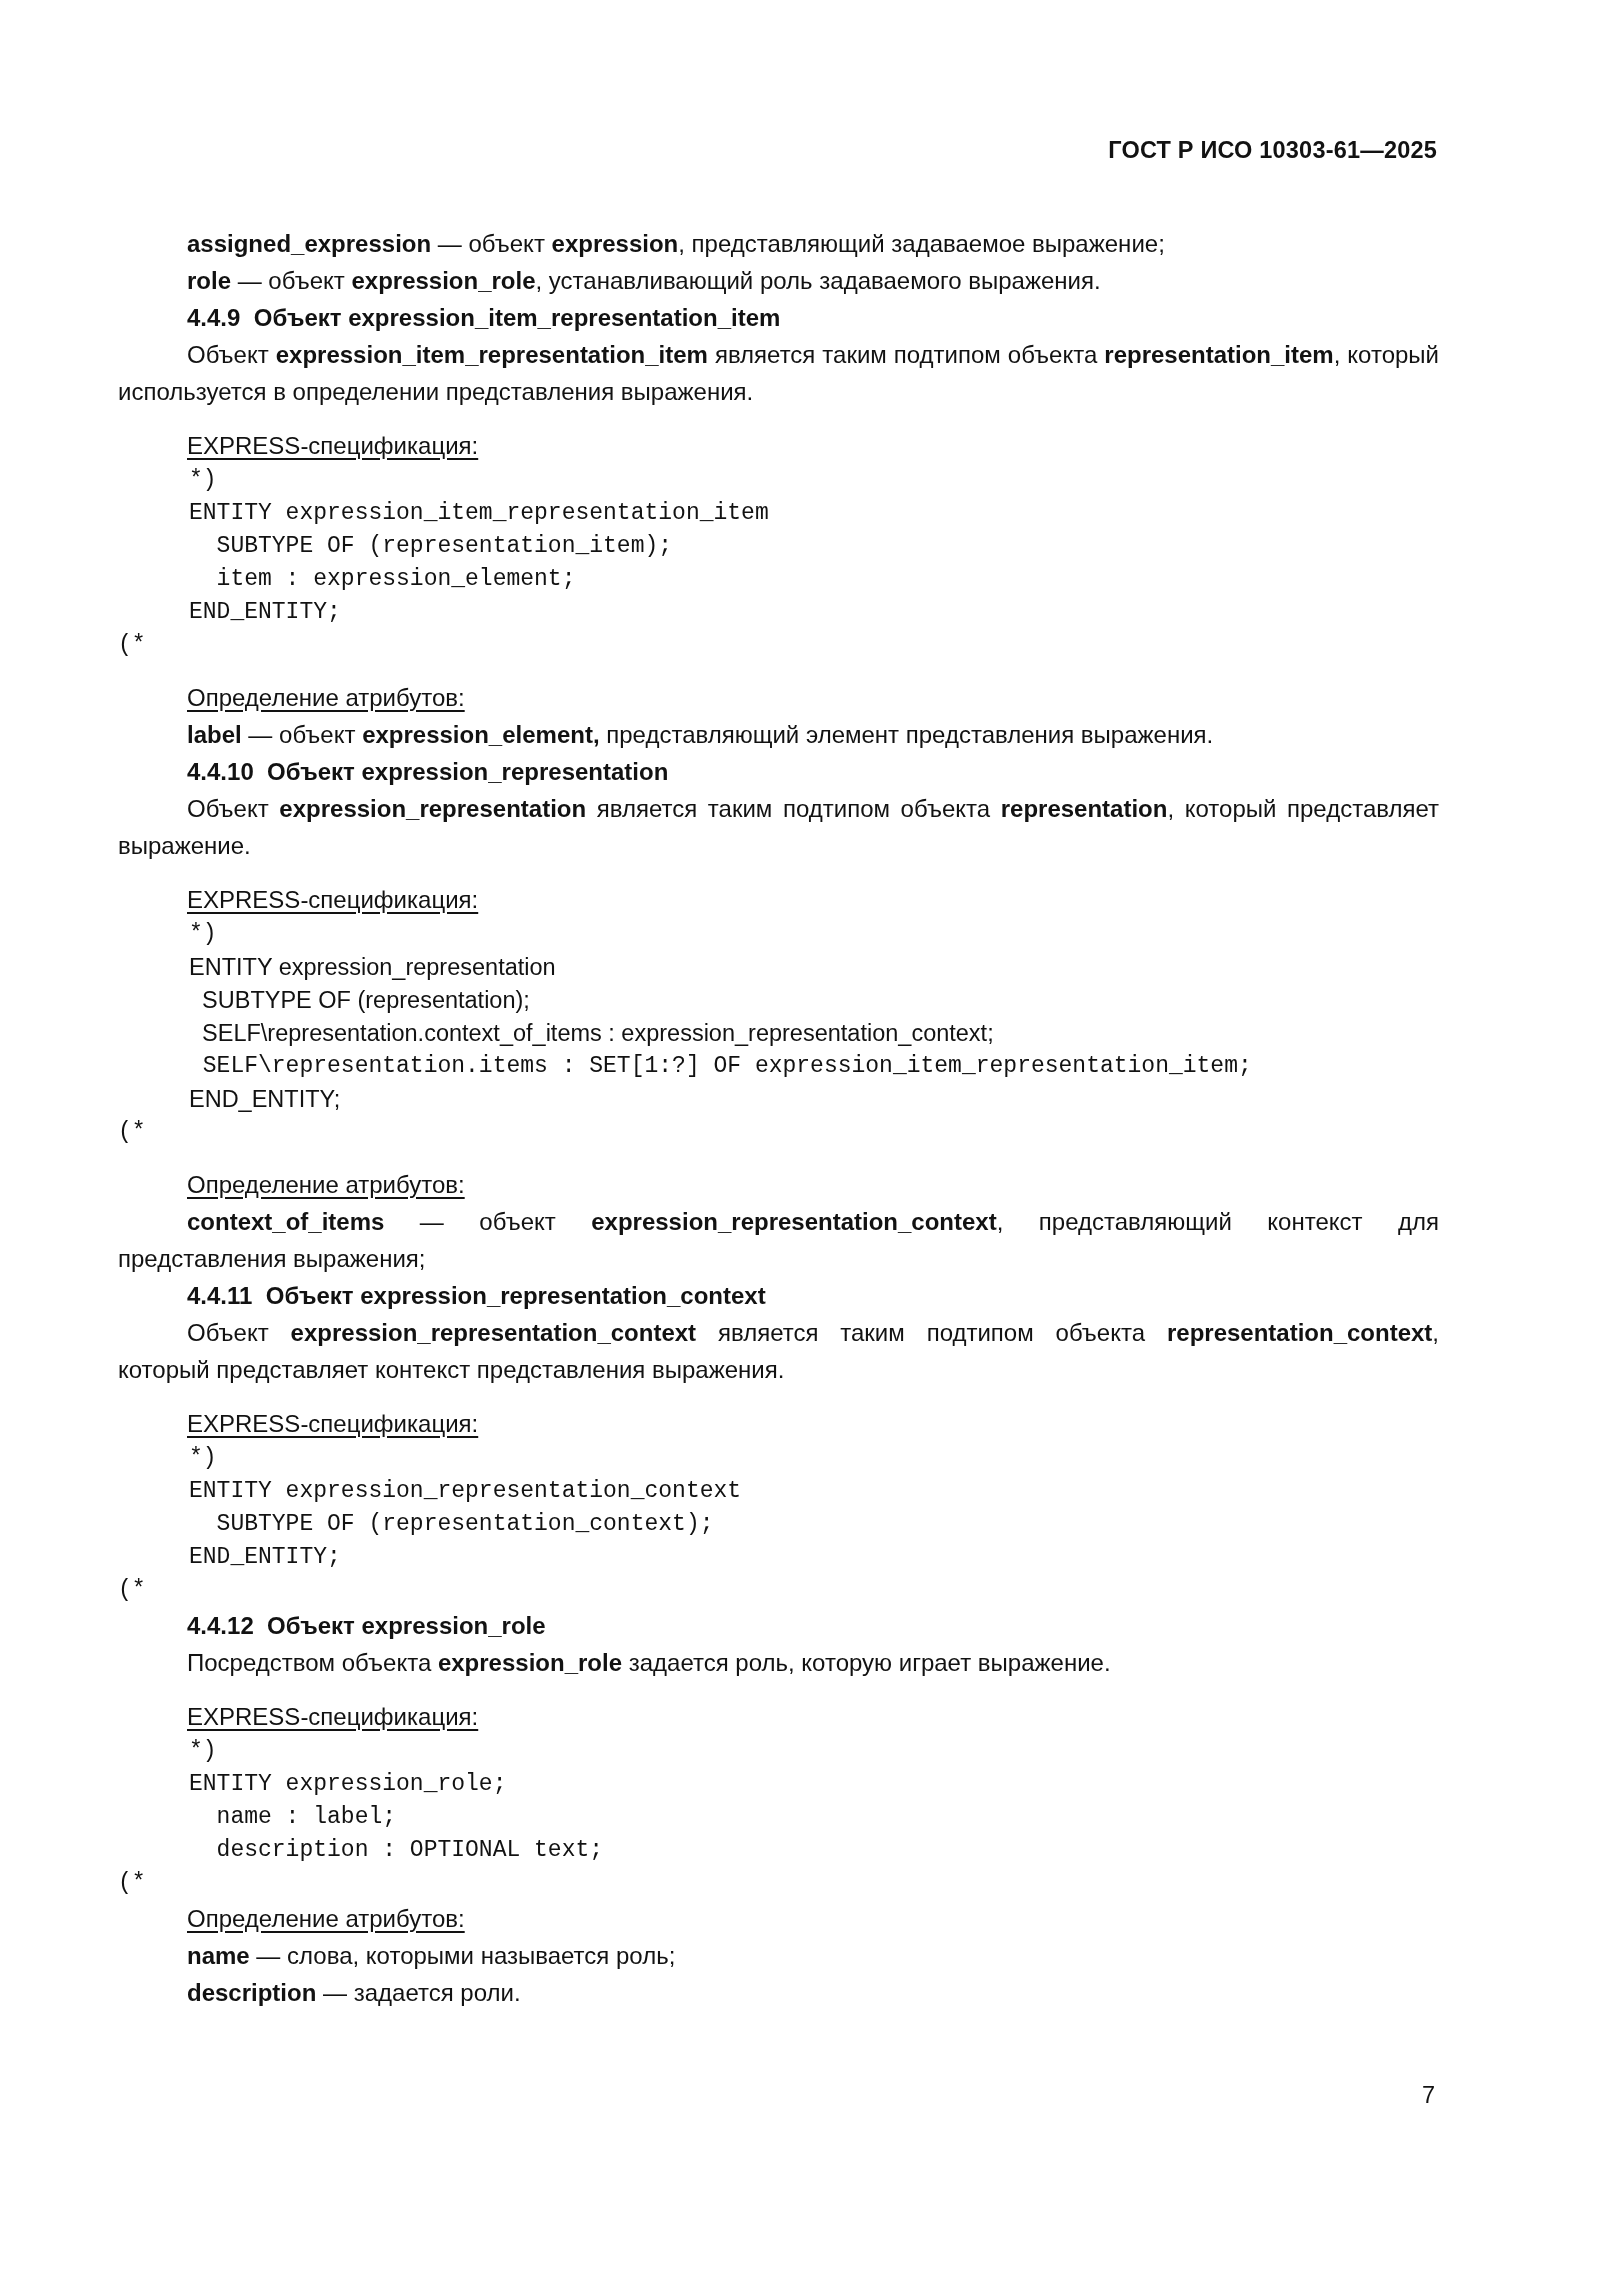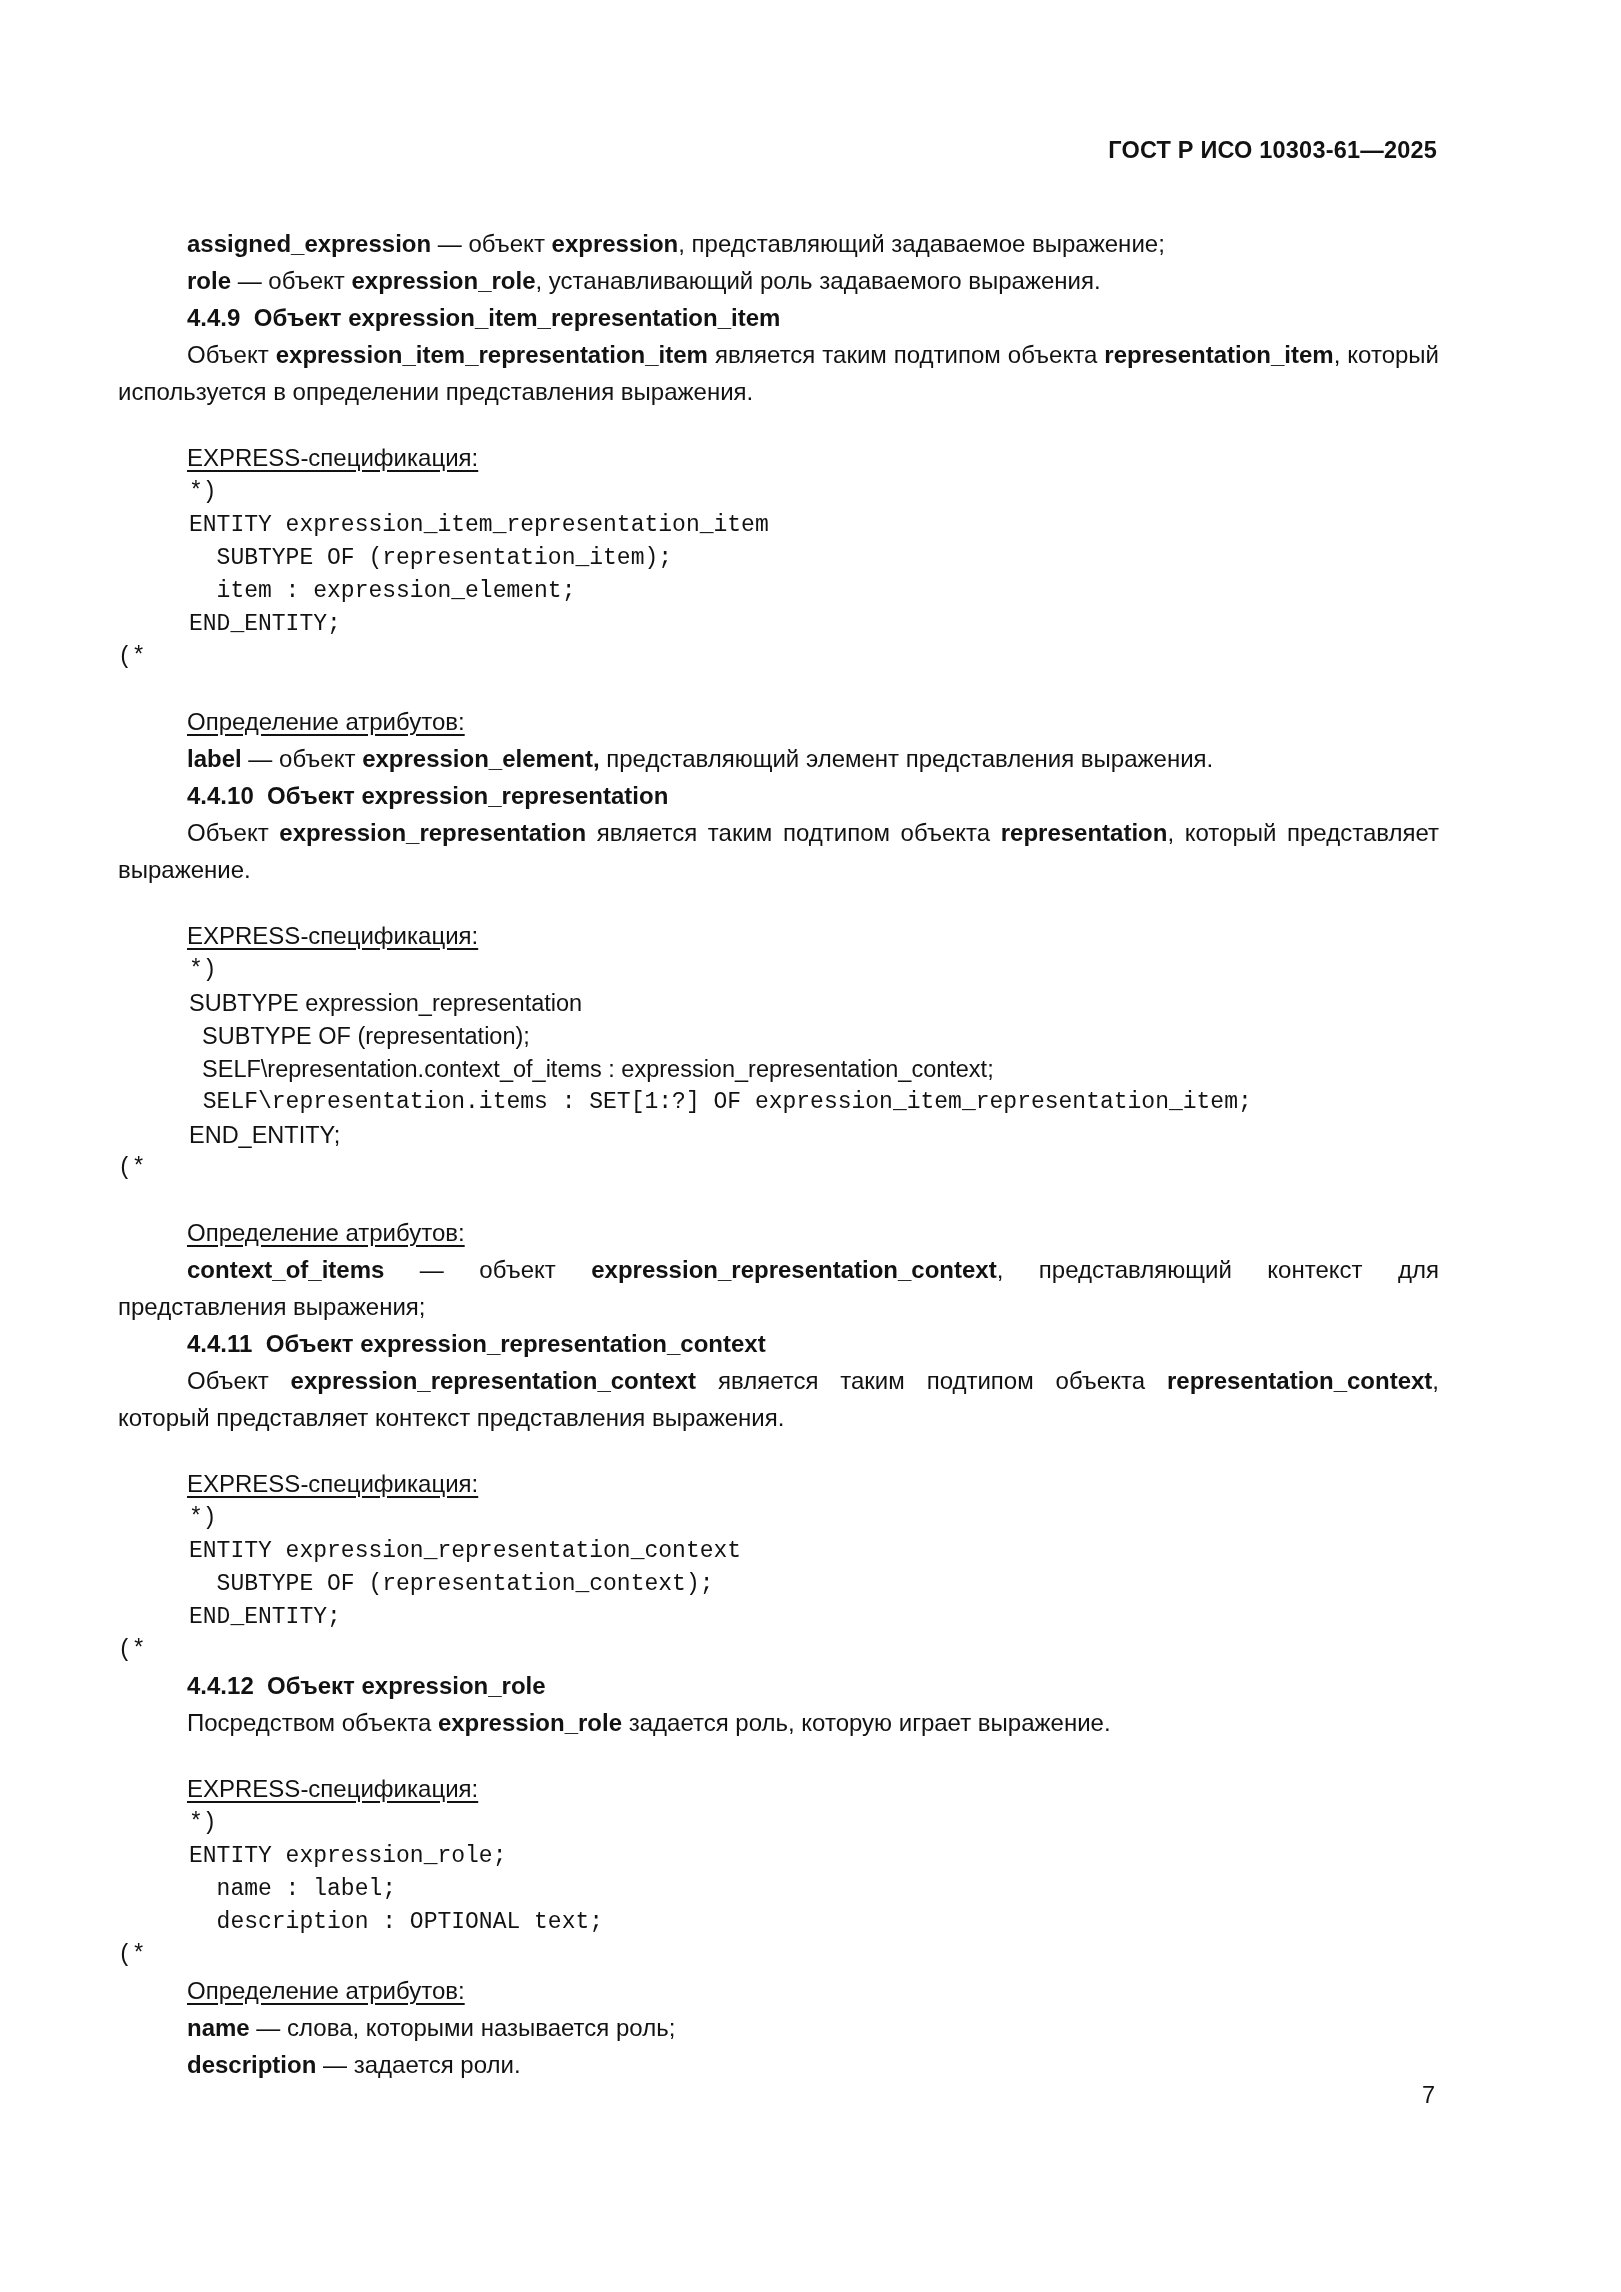--- a/index.html
+++ b/index.html
@@ -36,21 +36,21 @@
     line-height: 37px;
     text-indent: 69px;
   }
   .para { text-align: justify; }
   .heading { font-weight: bold; white-space: pre-wrap; }
   .label span {
     text-decoration: underline;
     text-underline-offset: 3.9px;
   }
   .b { font-weight: bold; }
-  .gap { margin-top: 29px; }
+  .gap { margin-top: 17px; }
   .code-block { }
   .code-line {
     line-height: 33px;
     white-space: pre;
     padding-left: 71px;
   }
   .mono {
     font-family: "Liberation Mono", "DejaVu Sans Mono", monospace;
     font-size: 23px;
   }
@@ -91,21 +91,21 @@
         <div class="code-line mono">END_ENTITY;</div>
       </div>
       <div class="marker mono open">(*</div>
       <div class="gap label"><span>Определение атрибутов:</span></div>
       <div class="para"><span class="b">label</span><span> — объект </span><span class="b">expression_element,</span><span> представляющий элемент представления выражения.</span></div>
       <div class="heading"><span class="b">4.4.10  Объект expression_representation</span></div>
       <div class="para"><span>Объект </span><span class="b">expression_representation</span><span> является таким подтипом объекта </span><span class="b">representation</span><span>, который представляет выражение.</span></div>
       <div class="gap label"><span>EXPRESS-спецификация:</span></div>
       <div class="marker mono close">*)</div>
       <div class="code-block">
-        <div class="code-line sans">SUBTYPE expression_representation</div>
+        <div class="code-line sans">ENTITY expression_representation</div>
         <div class="code-line sans">  SUBTYPE OF (representation);</div>
         <div class="code-line sans">  SELF\representation.context_of_items : expression_representation_context;</div>
         <div class="code-line mono"> SELF\representation.items : SET[1:?] OF expression_item_representation_item;</div>
         <div class="code-line sans">END_ENTITY;</div>
       </div>
       <div class="marker mono open">(*</div>
       <div class="gap label"><span>Определение атрибутов:</span></div>
       <div class="para"><span class="b">context_of_items</span><span> — объект </span><span class="b">expression_representation_context</span><span>, представляющий контекст для представления выражения;</span></div>
       <div class="heading"><span class="b">4.4.11  Объект expression_representation_context</span></div>
       <div class="para"><span>Объект </span><span class="b">expression_representation_context</span><span> является таким подтипом объекта </span><span class="b">representation_​context</span><span>, который представляет контекст представления выражения.</span></div>

